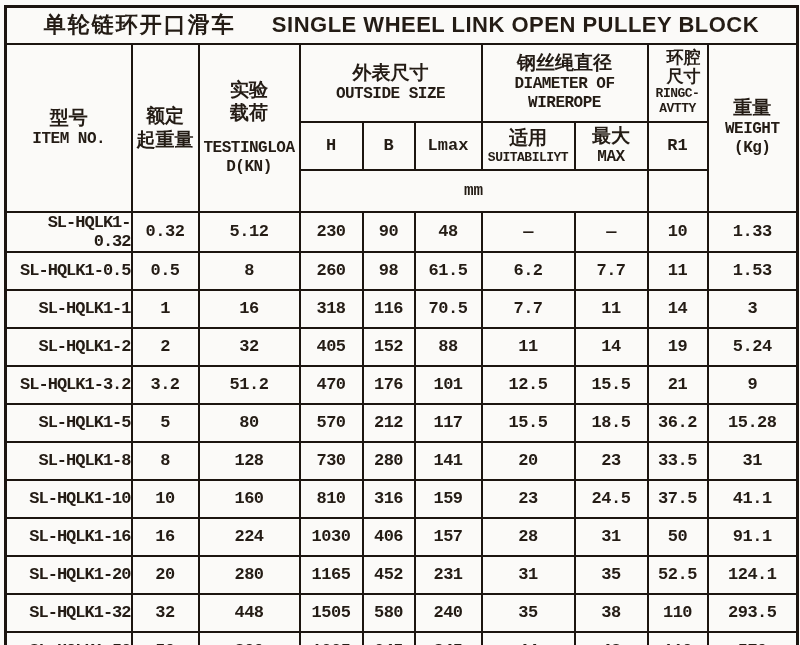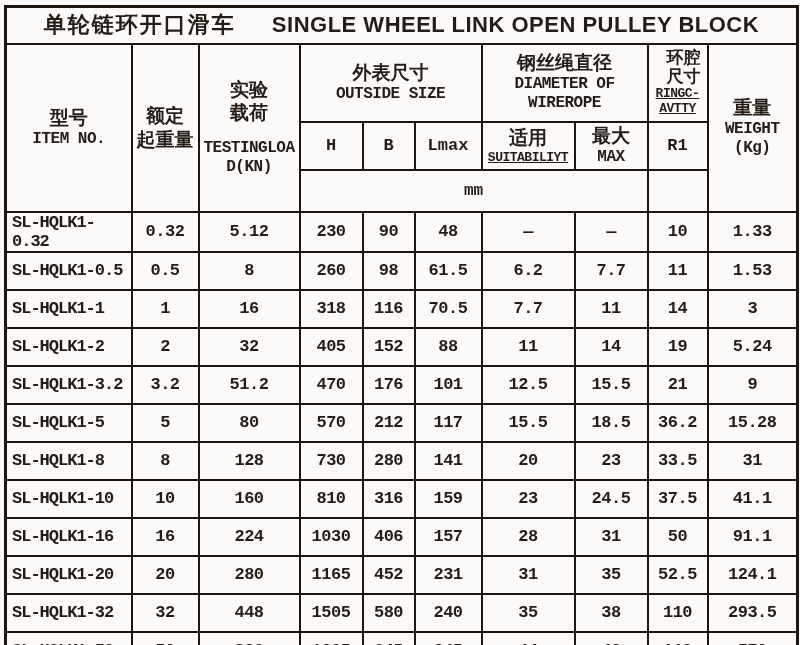--- a/index.html
+++ b/index.html
@@ -28,27 +28,27 @@
   tr.r-title{height:37px;}
   tr.r-grp{height:78px;}
   tr.r-sub{height:48px;}
   tr.r-unit{height:42px;}
   .title-cell{font-size:22px;}
   .title-wrap{display:flex;justify-content:center;align-items:center;gap:36px;}
   .title-zh{font-family:"DejaVu Sans",sans-serif;font-weight:700;letter-spacing:2px;}
   .title-en{font-family:Liberation Sans, sans-serif;font-weight:700;letter-spacing:0.5px;}
   .zh{font-family:"DejaVu Sans",sans-serif;font-weight:700;font-size:19px;line-height:1.25;white-space:pre-line;}
   .en{font-size:16px;line-height:1.2;white-space:pre-line;letter-spacing:-0.5px;}
-  .en-sm{font-size:13px;letter-spacing:-0.5px;text-decoration:underline;}
+  .en-sm{font-size:13px;letter-spacing:-0.5px;}
   .zh-sm{font-size:17px;line-height:1.1;padding-left:12px;}
   .en-gap{margin-top:14px;}
   .sub-lbl{font-size:17px;}
   .unit-lbl{font-size:16px;font-weight:700;}
   tbody td{font-size:17px;height:36px;letter-spacing:-0.5px;}
-  tbody td.col-item{text-align:left;padding-left:5px;letter-spacing:-1px;}
+  tbody td.col-item{text-align:right;padding-left:5px;letter-spacing:-1px;}
 </style>
 </head>
 <body>
 
 <div class="sheet">
 <table>
   <colgroup>
     <col style="width:126px">
         <col style="width:67px">
         <col style="width:101px">

